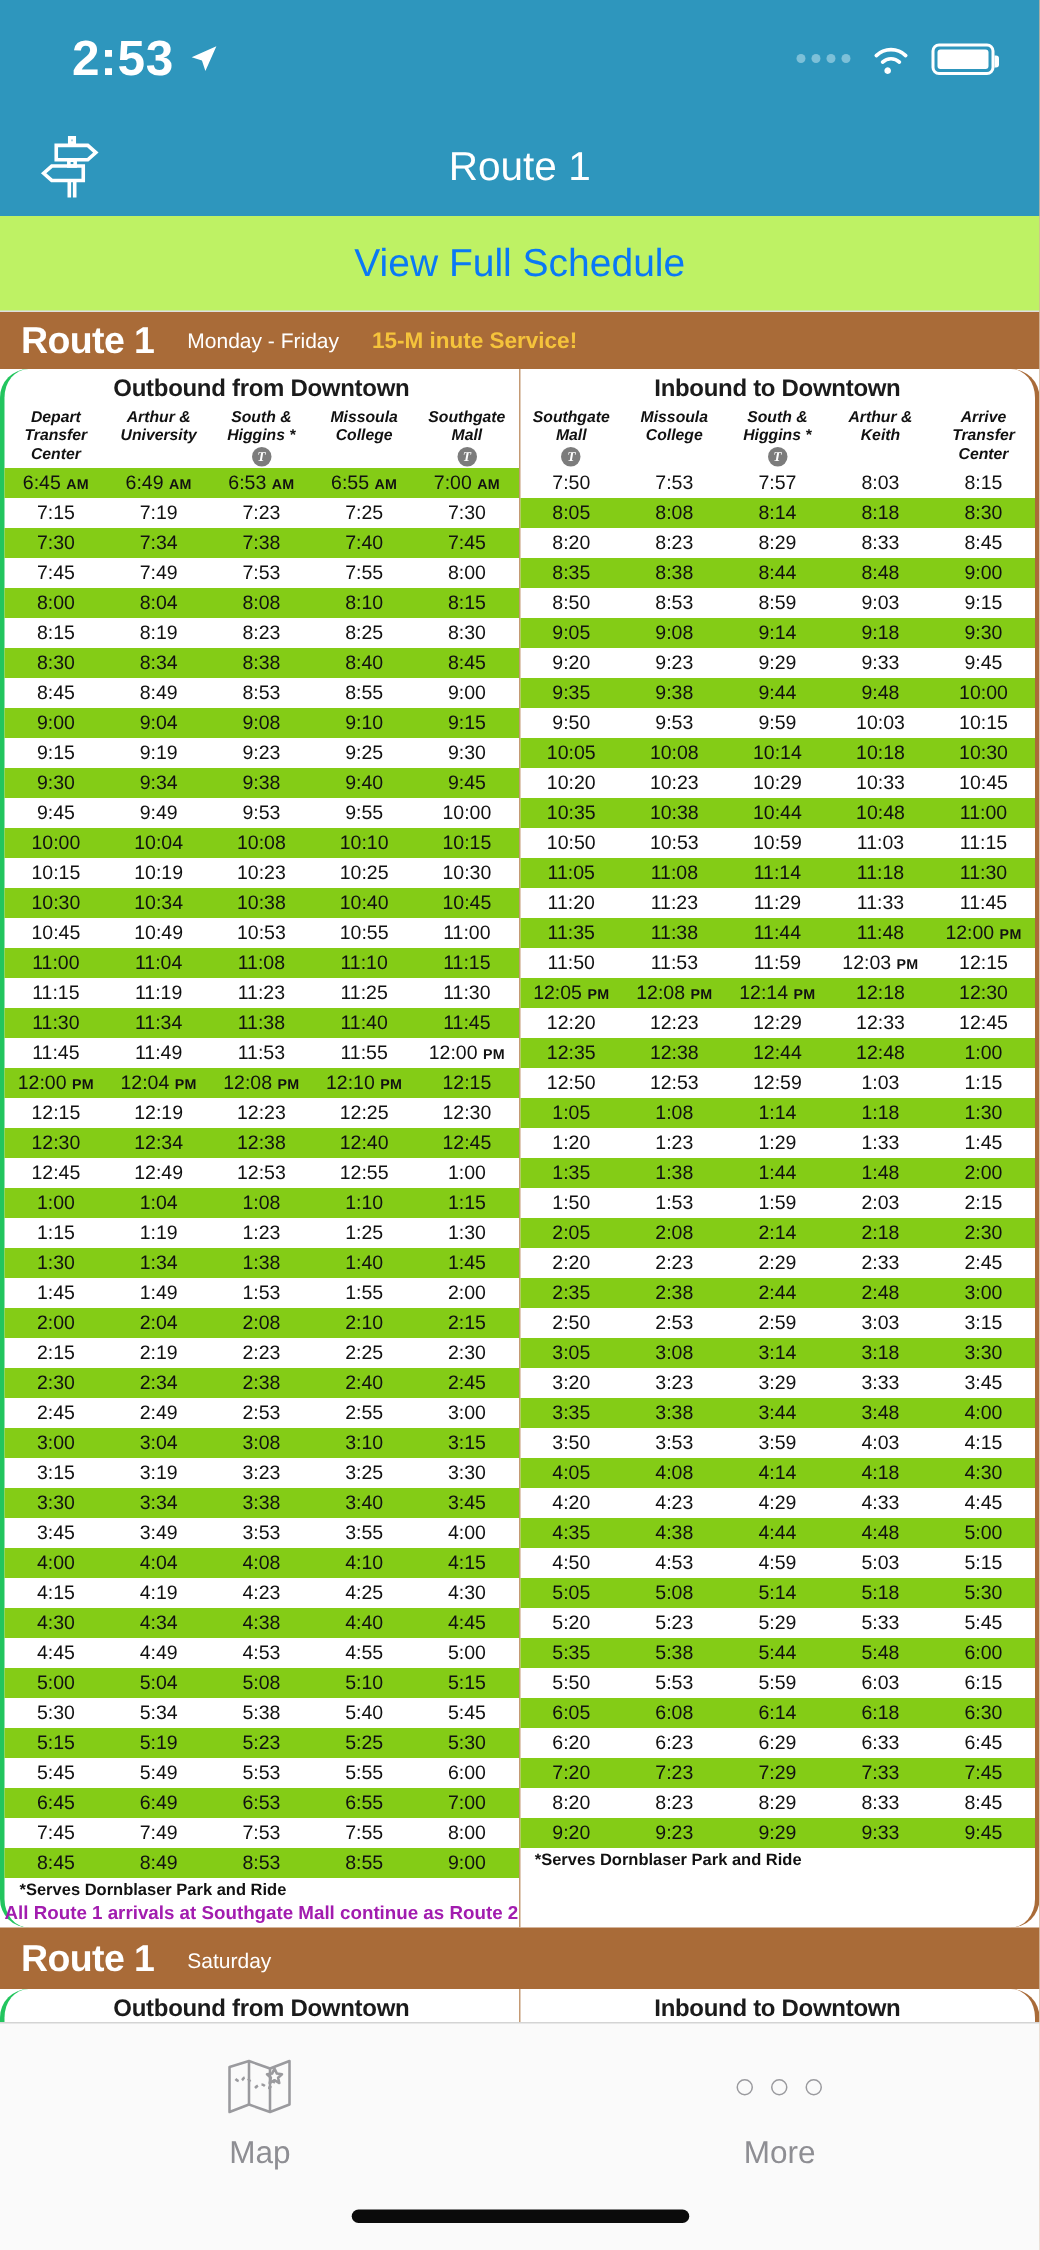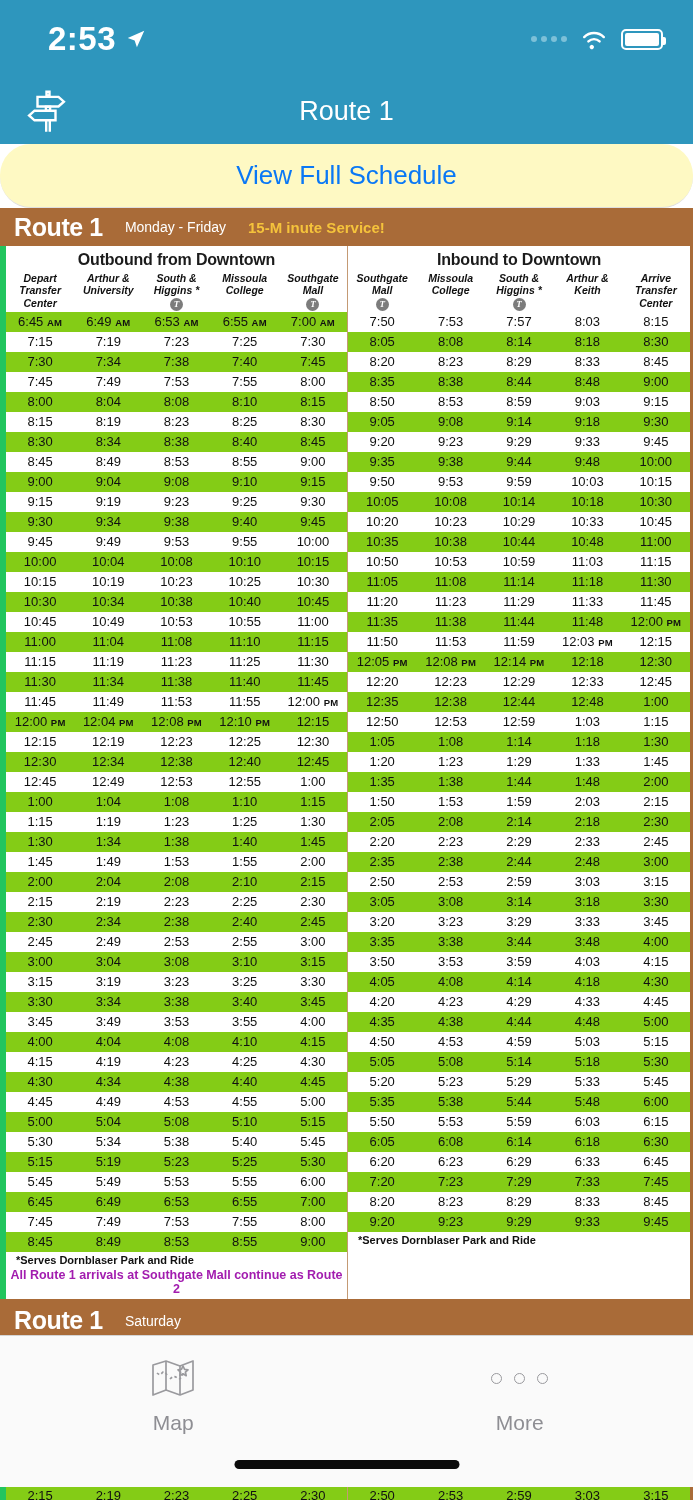--- a/index.html
+++ b/index.html
@@ -28,36 +28,36 @@
   
   .navbar{
     height:66px;background:#2E96BD;color:#fff;
     display:flex;align-items:center;position:relative;padding:0 22px;
   }
   .nav-title{ position:absolute;left:0;right:0;text-align:center;font-size:27px;font-weight:400;pointer-events:none;}
   .signpost{ width:52px;height:48px;position:relative;z-index:2;}
 
   
   .vfs-bar{
-    height:64px;background:#fef9c3;border-bottom:1px solid #dedede;
-    display:flex;align-items:center;justify-content:center;border-radius:31px;
+    height:64px;background:#bef264;border-bottom:1px solid #dedede;
+    display:flex;align-items:center;justify-content:center;
   }
   .vfs-link{ color:#0a78f5;font-size:26px;}
 
   
   .sched{ background:#fff; }
   .rt-header{
     background:#A96B38;color:#fff;height:38px;display:flex;align-items:center;
     padding:0 14px; gap:22px;
   }
   .rt-name{font-size:25px;font-weight:bold;letter-spacing:-.4px;}
   .rt-days{font-size:14px;font-weight:400;}
   .rt-note{font-size:15px;font-weight:bold;color:#F5C33B;}
 
-  .panes{ display:flex; border-left:6px solid #22c55e; border-right:3px solid #A96B38;}
+  .panes{ display:flex; border-left:3px solid #22c55e; border-right:3px solid #A96B38;border-radius:19px;}
   .pane{ width:50%; }
   .pane.left{ border-right:1px solid #c49a74; }
 
   .dir-title{
     text-align:center;font-size:16px;font-weight:bold;color:#1b1b1b;
     padding:5px 0 3px; letter-spacing:-.2px;
   }
   .hrow{ display:flex; padding-bottom:1px;font-style:italic; }
   .hcell{
     flex:1;text-align:center;font-size:10.5px;font-weight:bold;color:#111;
@@ -76,21 +76,21 @@
   .footn{ font-size:11px;font-weight:bold;color:#111;padding:2px 0 1px 10px;}
   .contnote{
     font-size:12.5px;font-weight:bold;color:#a21caf;text-align:center;
     padding:1px 0 3px;
   }
   .pane.right .contnote{ visibility:hidden; }
   .sched-bottom{ border-bottom:3px solid #A96B38; }
 
   
   .tabbar{
-    position:absolute;left:0;right:0;bottom:13px;height:152px;
+    position:absolute;left:0;right:0;bottom:0;height:152px;
     background:#FAFAFA;border-top:1px solid #d4d4d4;
     display:flex;align-items:flex-start;
   }
   .tab{ flex:1;display:flex;flex-direction:column;align-items:center;padding-top:17px;gap:8px;}
   .tab-label{ font-size:21px;color:#8e8e93;}
   .tab.active .tab-label{ color:#2E6FD4; }
   .tab-icon{ height:50px;display:flex;align-items:center;justify-content:center;}
   .dots3{ display:flex;gap:12px;align-items:center;height:50px;}
   .dots3 i{width:11px;height:11px;border-radius:50%;border:1.5px solid #9a9a9e;display:block;}
   .homebar{

